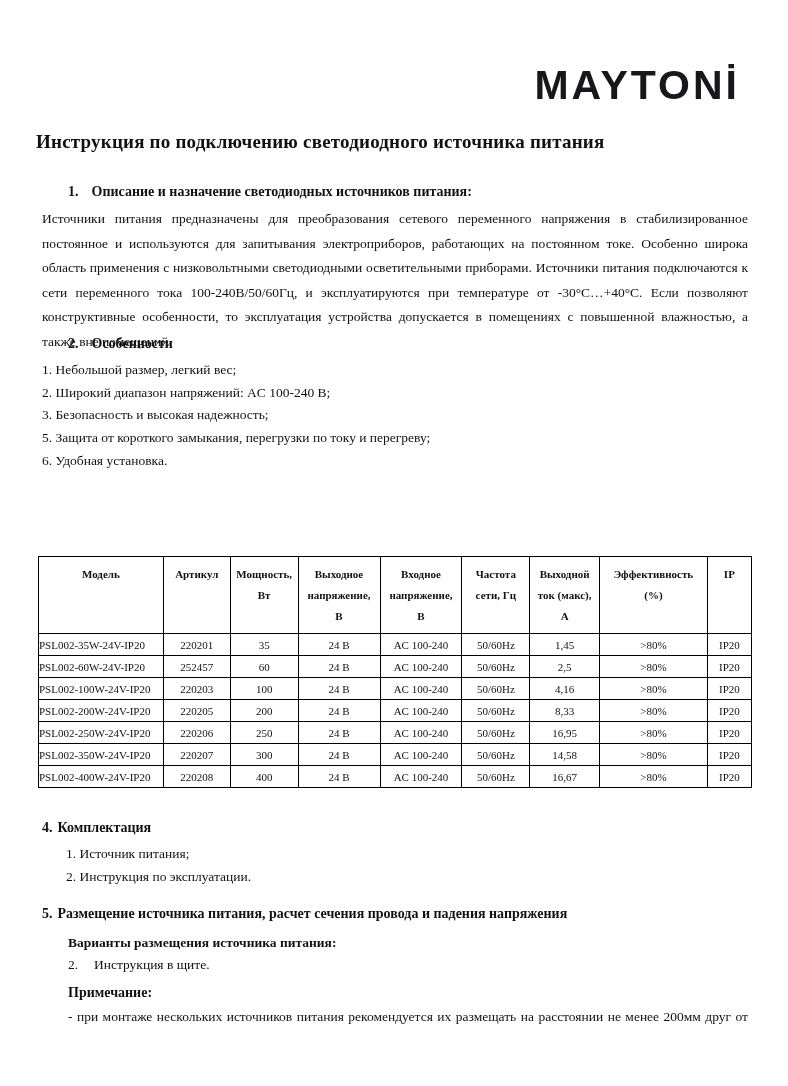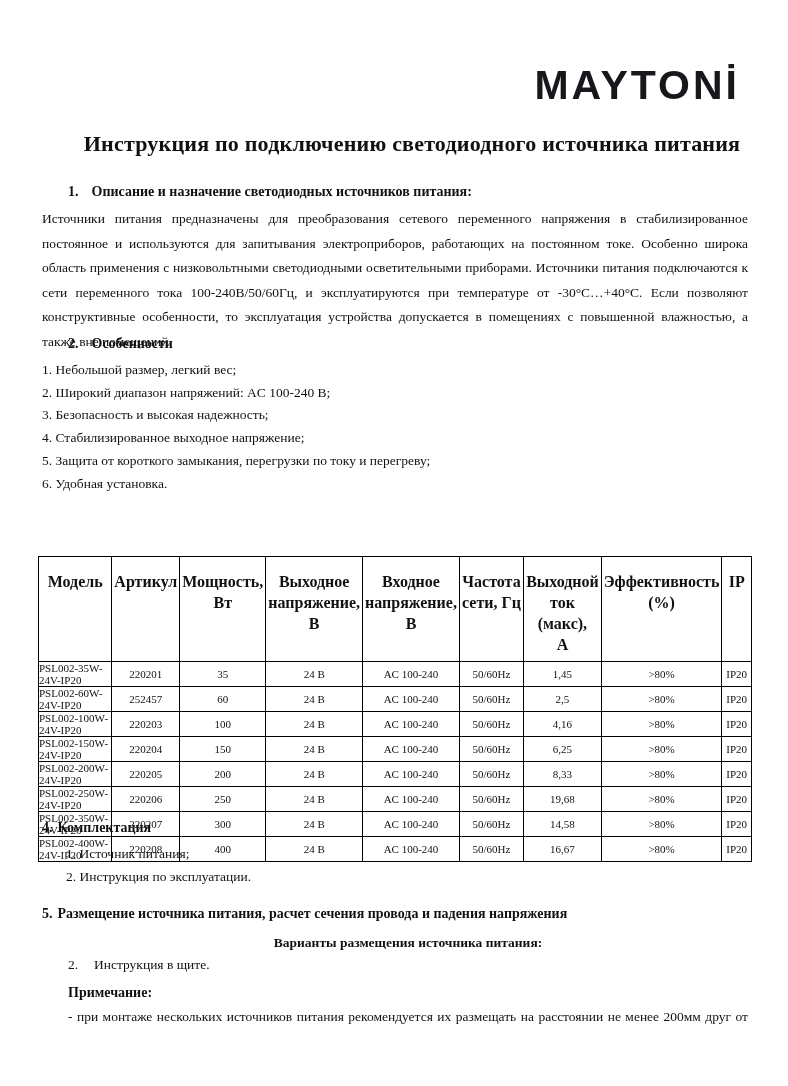--- a/index.html
+++ b/index.html
@@ -12,21 +12,21 @@
     overflow:hidden;
   }
   .logo {
     position:absolute; top:62px; right:48px;
     font-family:"Liberation Sans", sans-serif;
     font-weight:bold; font-size:41px; letter-spacing:3px;
     color:#17171c;
   }
   .doc-title {
     position:absolute; top:131px; left:0; right:0;
-    text-align:center; font-weight:bold; font-size:22px;
+    text-align:left; font-weight:bold; font-size:19px;
     letter-spacing:0.2px;
     padding-left:36px;
   }
   .section { position:absolute; left:42px; right:40px; }
   .sec-heading { font-weight:bold; font-size:14px; }
   .indent-26 { margin-left:26px; }
   .num-wide { display:inline-block; margin-right:13px; }
   .num-narrow { display:inline-block; margin-right:5px; }
   .para {
     margin-top:7px;
@@ -47,33 +47,33 @@
     border:1.5px solid #000;
     font-size:11px;
   }
   table.spec th, table.spec td {
     border:1px solid #000;
     text-align:center;
     padding:0 2px;
   }
   table.spec th {
     vertical-align:top;
-    font-weight:bold; font-size:16px;
-    padding-top:14px; padding-bottom:6px;
+    font-weight:bold; font-size:11px;
+    padding-top:7px; padding-bottom:6px;
   }
   table.spec th div { line-height:21px; }
   table.spec td { height:21px; vertical-align:middle; }
   table.spec td.cell-model { text-align:left; padding-left:0; }
   .note-heading { font-weight:bold; font-size:14px; margin-top:11px; }
   .note-line {
     margin-top:5px;
     font-size:13.5px; line-height:22px;
     text-align:justify; text-align-last:justify;
   }
-  .subheading { font-weight:bold; font-size:13.5px; margin-top:13px;text-align:center; }
+  .subheading { font-weight:bold; font-size:13.5px; margin-top:13px; }
 </style>
 </head>
 <body>
 
 <div class="page">
 
   <div class="logo">MAYTONİ</div>
 
   <div class="doc-title">Инструкция по подключению светодиодного источника питания</div>
 
@@ -85,21 +85,20 @@
   </div>
 
   <div class="section" style="top:336px;">
     <div class="sec-heading indent-26">
       <span class="num-wide">2.</span><span>Особенности</span>
     </div>
     <div class="features">
         <div class="list-line">1. Небольшой размер, легкий вес;</div>
         <div class="list-line">2. Широкий диапазон напряжений: AC 100-240 В;</div>
         <div class="list-line">3. Безопасность и высокая надежность;</div>
-        <div class="list-line">4. Стабилизированное выходное напряжение;</div>
         <div class="list-line">5. Защита от короткого замыкания, перегрузки по току и перегреву;</div>
         <div class="list-line">6. Удобная установка.</div>
       </div>
   </div>
 
 
   <div class="spec-table-wrap">
     <table class="spec">
       <colgroup>
           <col style="width: 17.5%;">
@@ -180,49 +179,38 @@
             <td>220203</td>
             <td>100</td>
             <td>24 В</td>
             <td>AC 100-240</td>
             <td>50/60Hz</td>
             <td>4,16</td>
             <td>&gt;80%</td>
             <td>IP20</td>
           </tr>
           <tr>
-            <td class="cell-model">PSL002-150W-24V-IP20</td>
-            <td>220204</td>
-            <td>150</td>
-            <td>24 В</td>
-            <td>AC 100-240</td>
-            <td>50/60Hz</td>
-            <td>6,25</td>
-            <td>&gt;80%</td>
-            <td>IP20</td>
-          </tr>
-          <tr>
             <td class="cell-model">PSL002-200W-24V-IP20</td>
             <td>220205</td>
             <td>200</td>
             <td>24 В</td>
             <td>AC 100-240</td>
             <td>50/60Hz</td>
             <td>8,33</td>
             <td>&gt;80%</td>
             <td>IP20</td>
           </tr>
           <tr>
             <td class="cell-model">PSL002-250W-24V-IP20</td>
             <td>220206</td>
             <td>250</td>
             <td>24 В</td>
             <td>AC 100-240</td>
             <td>50/60Hz</td>
-            <td>19,68</td>
+            <td>16,95</td>
             <td>&gt;80%</td>
             <td>IP20</td>
           </tr>
           <tr>
             <td class="cell-model">PSL002-350W-24V-IP20</td>
             <td>220207</td>
             <td>300</td>
             <td>24 В</td>
             <td>AC 100-240</td>
             <td>50/60Hz</td>

